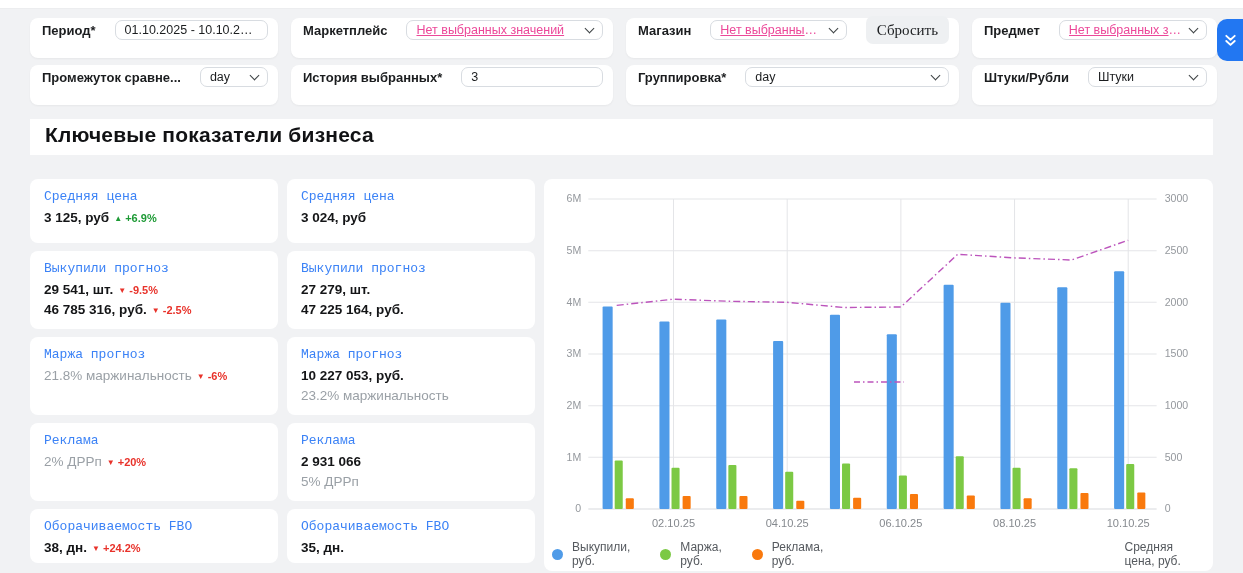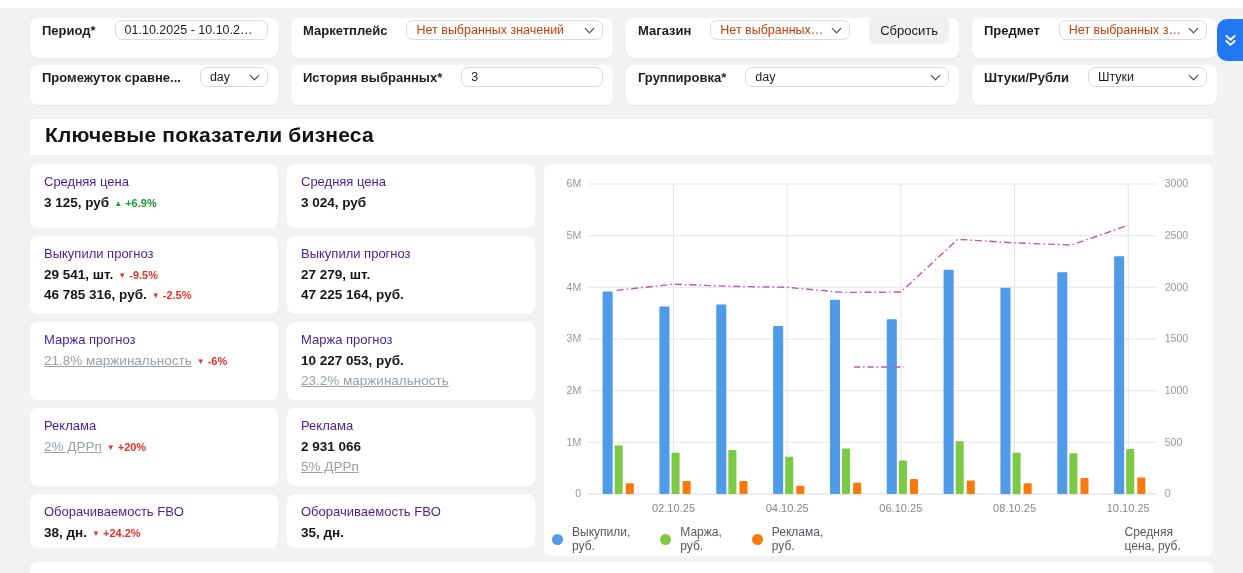--- a/index.html
+++ b/index.html
@@ -11,43 +11,43 @@
   
   .filters { padding:9px 30px 0 30px; }
   .frow { display:grid; grid-template-columns:248px 322px 333px 245px; gap:13px; margin-bottom:7px; }
   .fcard { background:#fff; border-radius:8px; height:40px; display:flex; align-items:center;
            padding:0 10px 16px 12px; gap:19px; box-shadow:0 1px 2px rgba(30,35,40,.05); }
   .flabel { font-size:13px; font-weight:700; color:#1b1d1f; white-space:nowrap; }
   .fbox { flex:1; height:20px; border:1px solid #d8dce1; border-radius:7px; padding:0 9px;
           display:flex; align-items:center; font-size:12.5px; color:#1b1d1f; min-width:0;
           background:#fff; cursor:pointer; }
   .fbox .txt { flex:1; white-space:nowrap; overflow:hidden; text-overflow:ellipsis; }
-  .fbox .ph { color:#c2410c; }
+  .fbox .ph { color:#ec4899;text-decoration:underline; }
   .chev { width:7px; height:7px; border-right:1.7px solid #3c4043; border-bottom:1.7px solid #3c4043;
           transform:rotate(45deg); margin-top:-4px; margin-left:8px; flex:0 0 auto; }
   .reset-btn { height:28px; padding:0 11px; background:#eef0f2; border:none; border-radius:7px;
-          font-size:13px; color:#1b1d1f; font-family:Liberation Sans, sans-serif; cursor:pointer; white-space:nowrap; }
+          font-size:15px; color:#1b1d1f; font-family:Liberation Serif, serif; cursor:pointer; white-space:nowrap; }
   .expand-btn { position:absolute; top:19px; right:0; width:26px; height:42px; border:none;
           background:var(--accent,#2277f2); border-radius:10px 0 0 10px; cursor:pointer;
           display:flex; align-items:center; justify-content:center; }
 
   
-  .section-card { margin:14px 30px 9px 30px; background:#fff; border-radius:0;
+  .section-card { margin:14px 30px 24px 30px; background:#fff; border-radius:0;
           padding:4px 15px 8px 15px; }
   .section-title { font-size:21px; font-weight:700; color:#111214; letter-spacing:.2px; }
 
   
   .main { display:flex; gap:9px; padding:0 30px; }
   .kpi-grid { display:grid; grid-template-columns:248px 248px; grid-template-rows:64px 78px 78px 78px 54px;
           gap:8px 9px; align-content:start; }
   .kpi-card { background:#fff; border-radius:8px; padding:9px 14px; overflow:hidden; }
-  .kpi-title { font-size:13px; color:#4c1d95; margin-bottom:2px; line-height:1.35; white-space:nowrap; }
+  .kpi-title { font-size:13px; color:#3b82f6; margin-bottom:2px; line-height:1.35; white-space:nowrap;font-family:Liberation Mono, monospace; }
   .kpi-line { font-size:13.5px; line-height:1.5; white-space:nowrap; color:#141517; }
   .kpi-line .val { font-weight:700; }
-  .kpi-line .val.gray { font-weight:400; color:#9aa0a6;text-decoration:underline; }
+  .kpi-line .val.gray { font-weight:400; color:#9aa0a6; }
   .delta { font-size:11px; font-weight:700; margin-left:5px; }
   .delta .arr { font-size:8px; position:relative; top:-1px; }
   .delta.up { color:var(--up,#1d9a35); }
   .delta.down { color:var(--down,#e8322a); }
 
   .chart-card { flex:1; background:#fff; border-radius:8px; padding:8px 8px 2px 8px; }
   .chart-card svg { display:block; width:100%; height:352px; }
   .legend { display:flex; justify-content:space-between; align-items:center; gap:30px; height:30px; }
   .legend-item { display:flex; align-items:center; gap:9px; font-size:12px; color:#55595e; cursor:pointer; }
   .legend-dot { width:11px; height:11px; border-radius:50%; flex:0 0 auto; }

